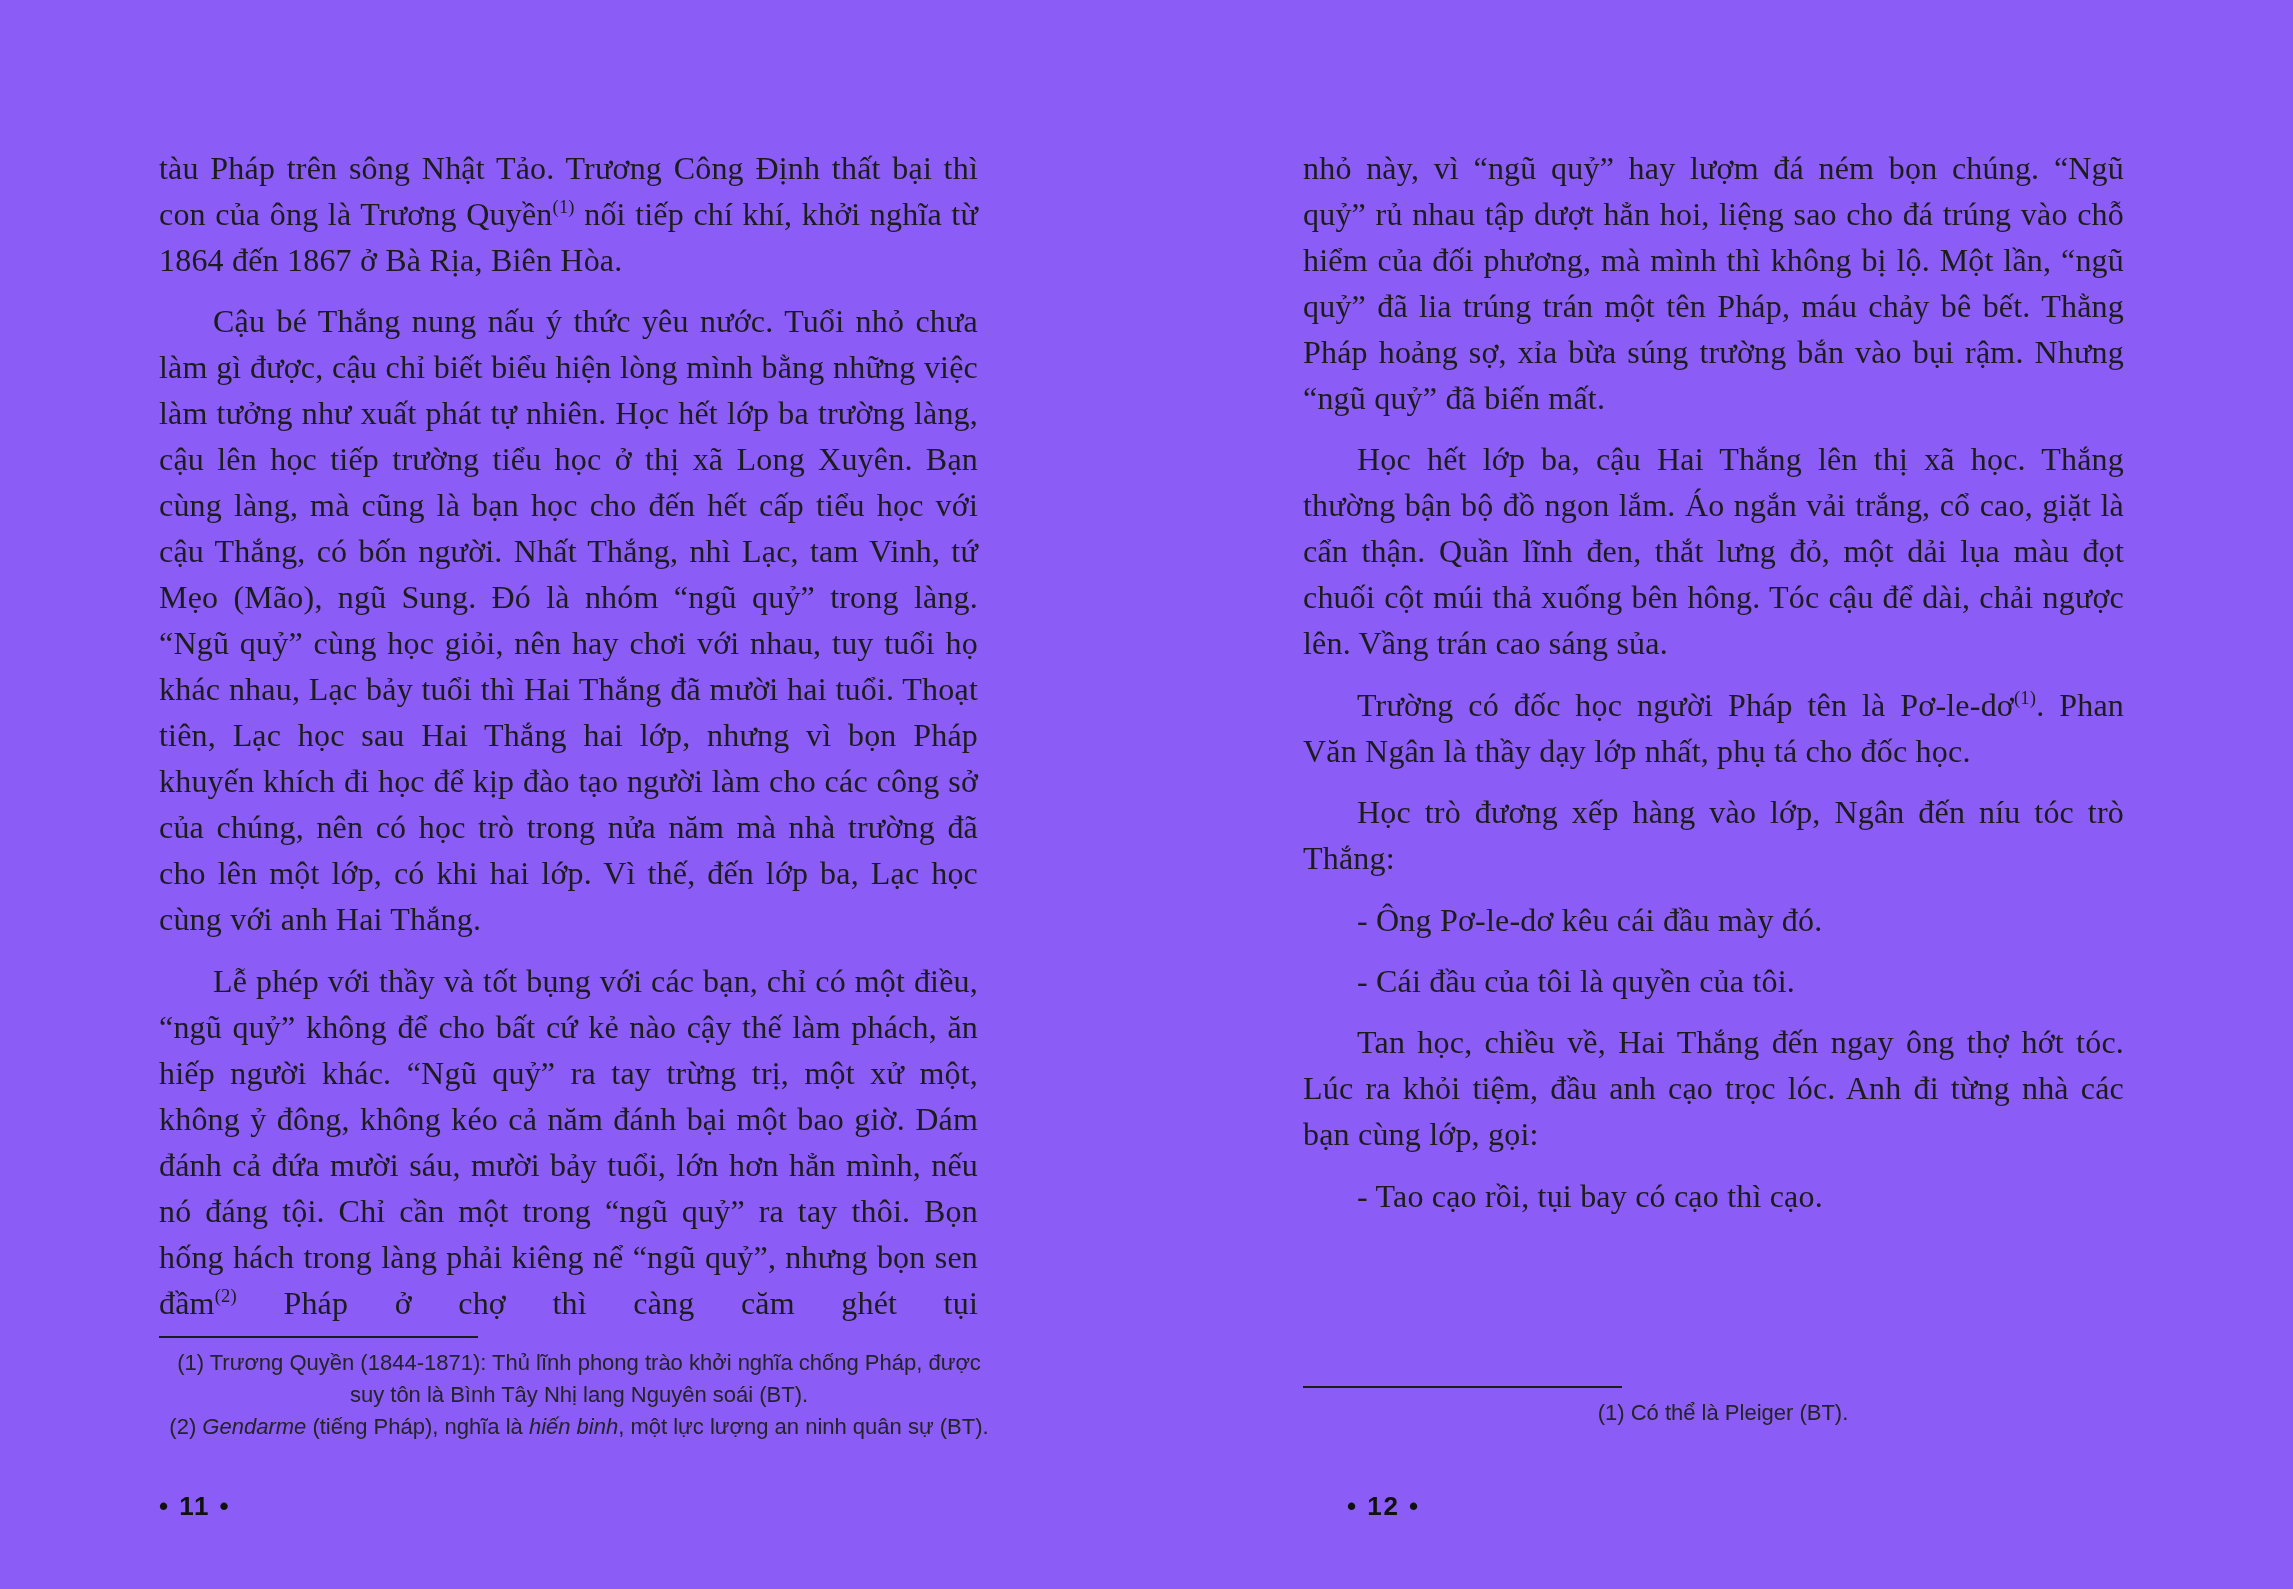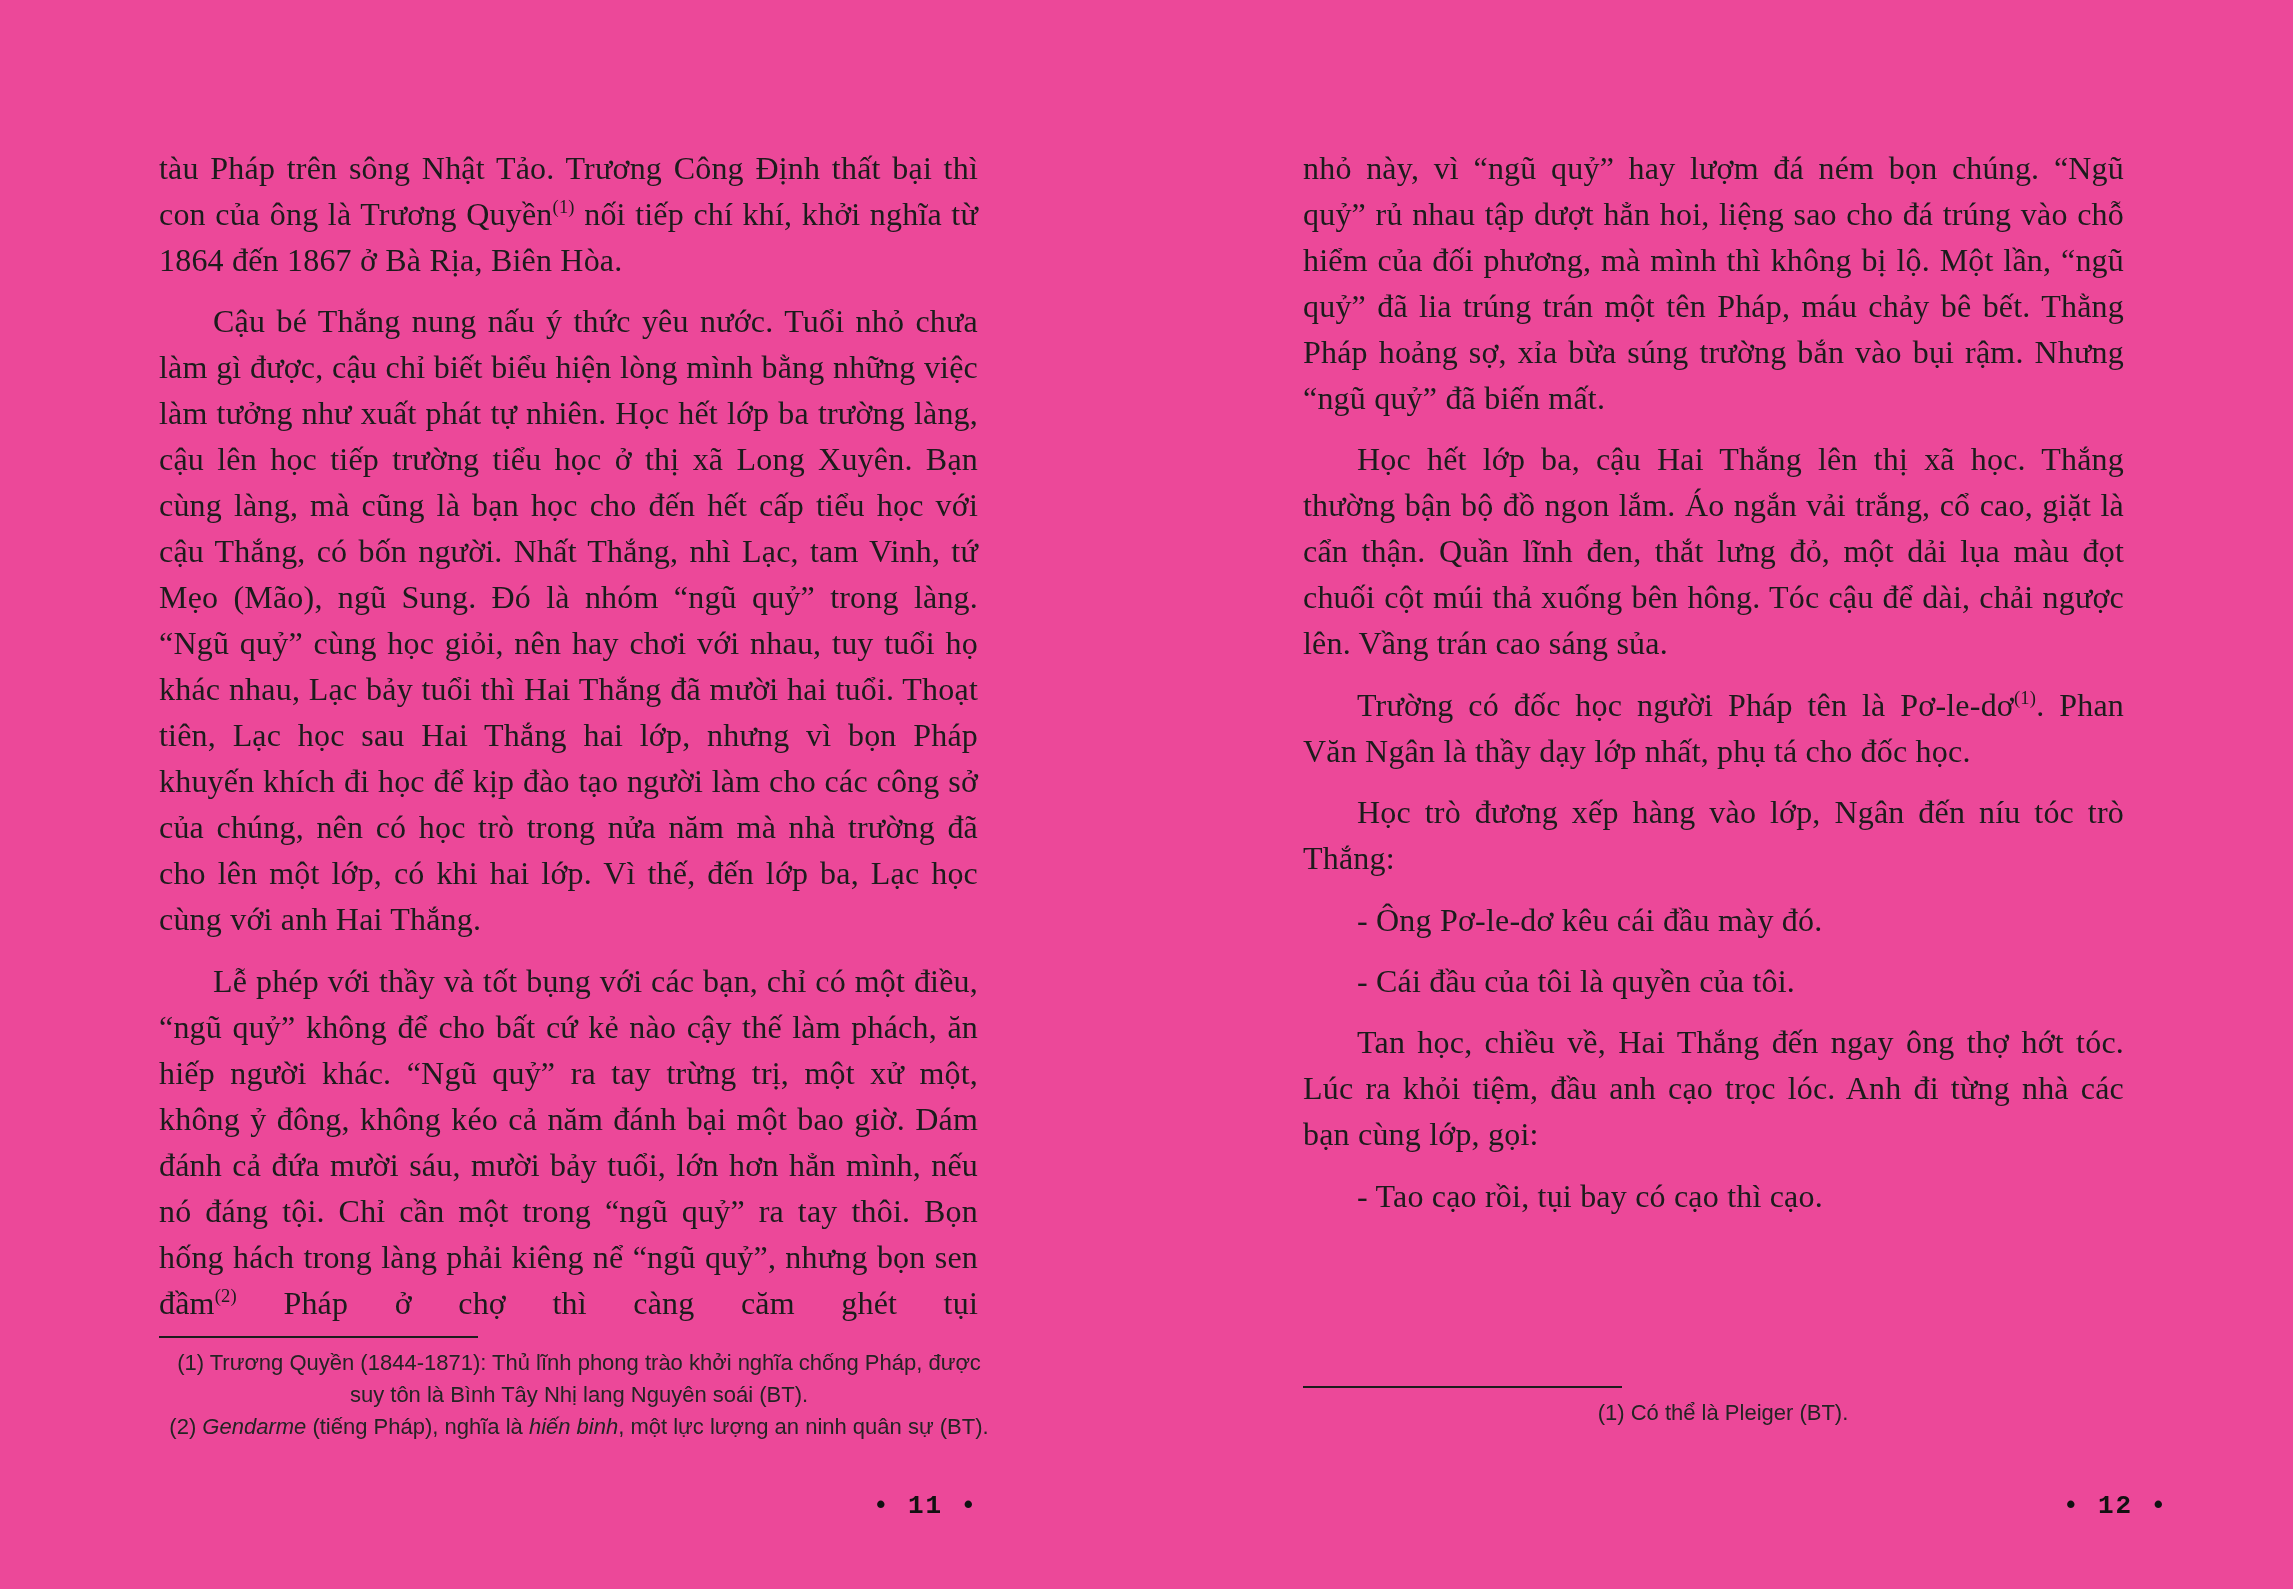--- a/index.html
+++ b/index.html
@@ -1,20 +1,20 @@
 <!DOCTYPE html>
 <html><head>
 <meta charset="utf-8">
 <style>
   html, body { margin: 0; padding: 0; background: #ffffff; }
   .sheet {
     position: relative;
     width: 2293px;
     height: 1589px;
-    background: #ec4899;
+    background: #8b5cf6;
     overflow: hidden;
     font-family: "Liberation Serif", serif;
   }
   .body-col {
     position: absolute;
     top: 145px;
     font-size: 32px;
     line-height: 46px;
     text-align: justify;
     color: #1c1c1c;
@@ -43,26 +43,26 @@
   .fn-rule {
     width: 319px;
     height: 0;
     border-top: 2.9px solid #1c1c1c;
     margin-bottom: 8.7px;
   }
   .footnotes p { margin: 0; }
   .page-number {
     position: absolute;
     top: 1487px;
-    font-family: Liberation Mono, monospace;
+    font-family: Liberation Sans, sans-serif;
     font-weight: bold;
     font-size: 26px;
     line-height: 39px;
     color: #111111;
-    text-align: right;
+    text-align: left;
     letter-spacing: 1.9px;
   }
   .pn-left  { left: 159px;  width: 819px; }
   .pn-right { left: 1347px; width: 821px; }
 </style>
 </head>
 <body>
 
 <div class="sheet">
 

